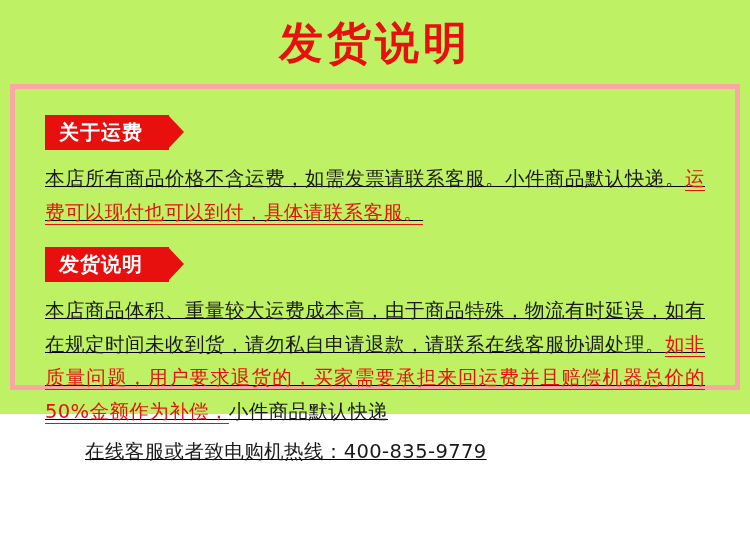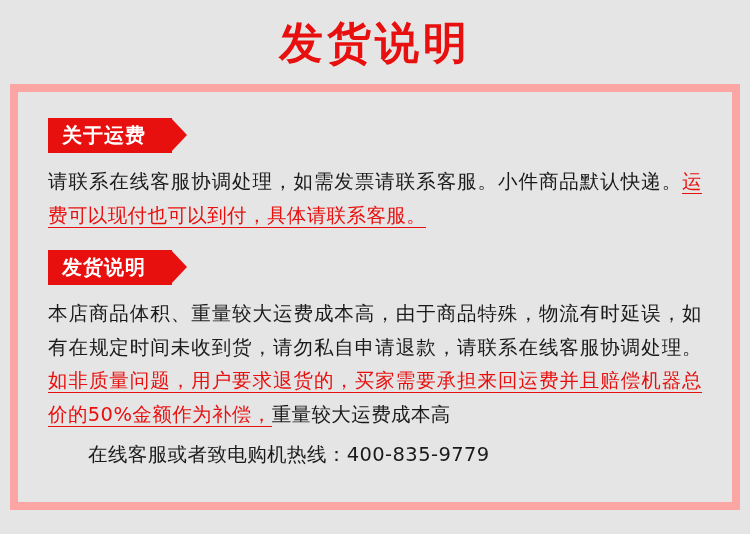--- a/index.html
+++ b/index.html
@@ -9,42 +9,43 @@
   body {
     width: 750px;
     height: 534px;
     background: #ffffff;
     font-family: "DejaVu Sans", "Liberation Sans", sans-serif;
     overflow: hidden;
   }
   .page {
     position: relative;
     width: 750px;
-    height: 534px;
+    height: 414px;
     box-sizing: border-box;
-    background: #e5e5e5;
+    background: #bef264;
   }
   .title {
     text-align: center;
     color: #e8100f;
     font-size: 44px;
     font-weight: bold;
     letter-spacing: 4px;
     padding-top: 14px;
     line-height: 1.3;
   }
   .panel {
     position: absolute;
     left: 10px;
     right: 10px;
     top: 84px;
     bottom: 24px;
-    border: 8px solid #fca5a5;
+    border: 5px solid #fca5a5;
     box-sizing: border-box;
     padding: 26px 30px 10px 30px;
+    text-decoration: underline;
   }
   .section {
     margin-bottom: 4px;
   }
   .section + .section {
     margin-top: 18px;
   }
   .tag {
     display: inline-block;
     position: relative;
@@ -93,26 +94,26 @@
 
 <div class="page">
 
   <div class="title">发货说明</div>
 
   <div class="panel">
 
     <div class="section">
       <div class="tag">关于运费</div>
       <div class="body-text">
-        <span>请联系在线客服协调处理，如需发票请联系客服。小件商品默认快递。</span><span class="hl">运费可以现付也可以到付，具体请联系客服。</span><span></span>
+        <span>本店所有商品价格不含运费，如需发票请联系客服。小件商品默认快递。</span><span class="hl">运费可以现付也可以到付，具体请联系客服。</span><span></span>
       </div>
     </div>
 
     <div class="section">
       <div class="tag">发货说明</div>
       <div class="body-text">
-        <span>本店商品体积、重量较大运费成本高，由于商品特殊，物流有时延误，如有在规定时间未收到货，请勿私自申请退款，请联系在线客服协调处理。</span><span class="hl">如非质量问题，用户要求退货的，买家需要承担来回运费并且赔偿机器总价的50%金额作为补偿，</span><span>重量较大运费成本高</span>
+        <span>本店商品体积、重量较大运费成本高，由于商品特殊，物流有时延误，如有在规定时间未收到货，请勿私自申请退款，请联系在线客服协调处理。</span><span class="hl">如非质量问题，用户要求退货的，买家需要承担来回运费并且赔偿机器总价的50%金额作为补偿，</span><span>小件商品默认快递</span>
       </div>
       <div class="plain-line">在线客服或者致电购机热线：400-835-9779</div>
     </div>
 
   </div>
 </div>
 
 </body></html>

